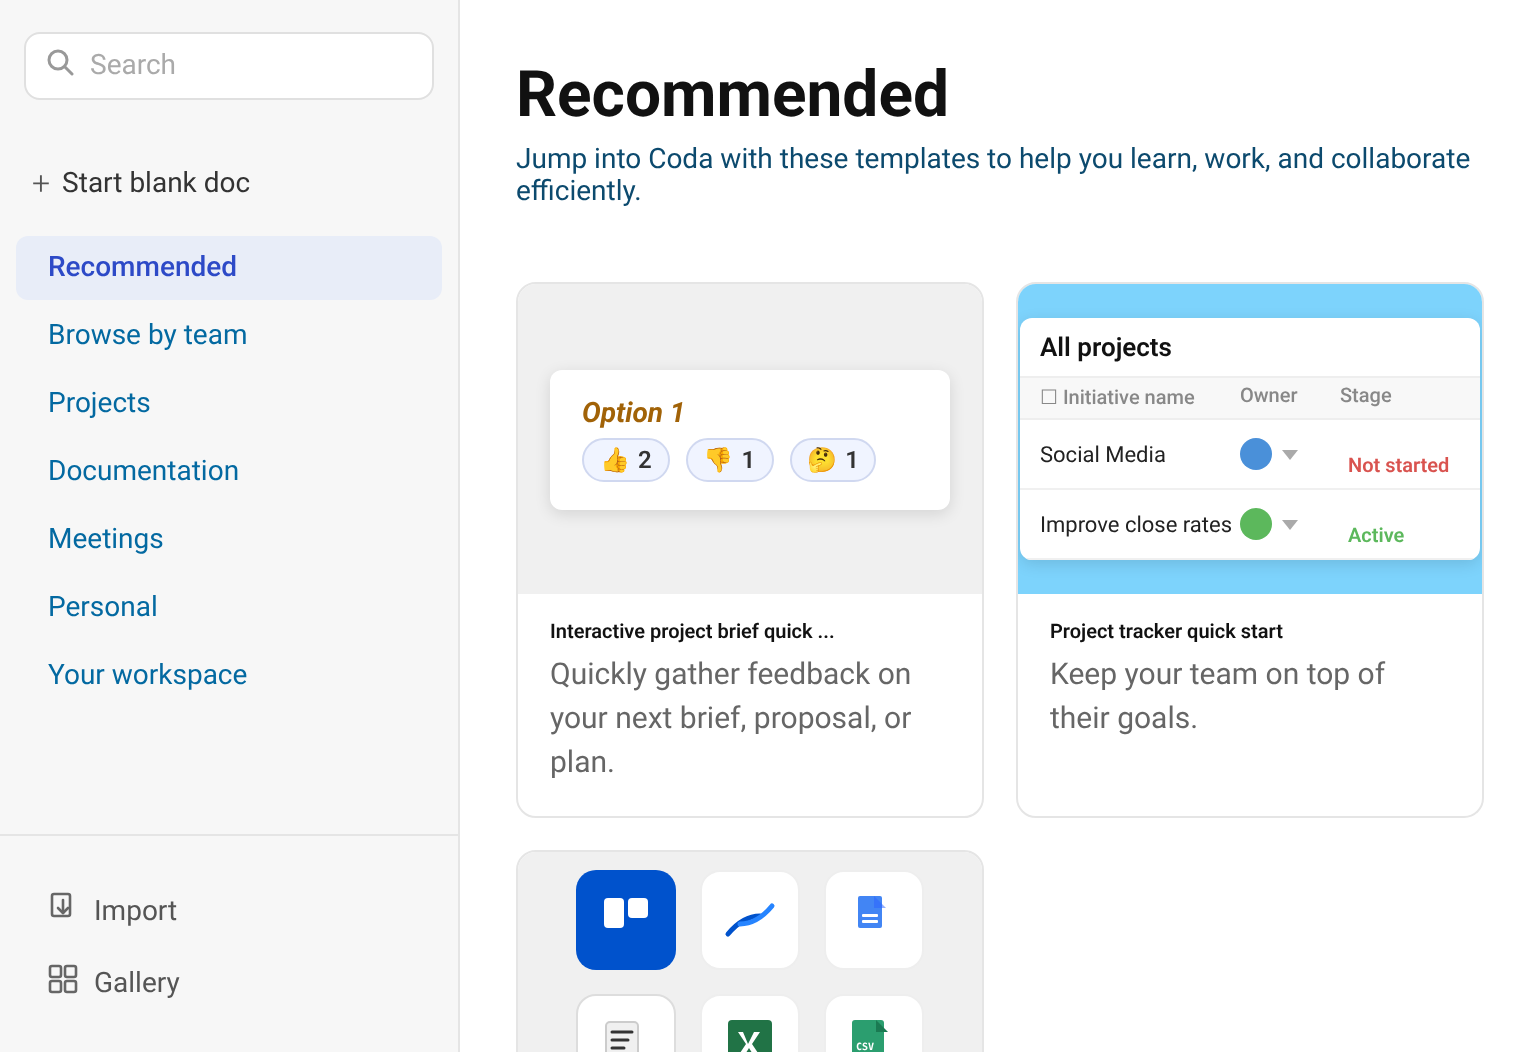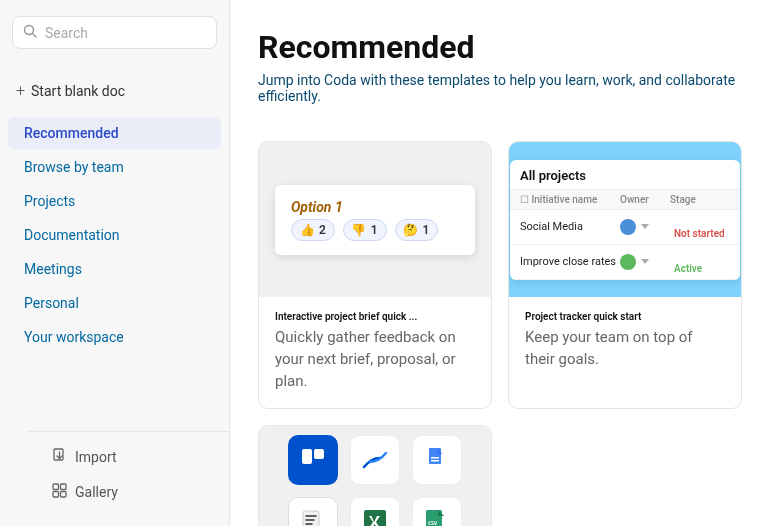--- a/index.html
+++ b/index.html
@@ -77,23 +77,22 @@
       margin: 1px 8px;
     }
     .nav-item.active {
       background: #e8edf8;
       color: #2d4ac7;
       font-weight: 500;
     }
 
     .sidebar-bottom {
       margin-top: auto;
-      padding-top: 7px;
+      padding-top: 19px;
       border-top: 1px solid #e5e5e5;
-      margin-left: 28px;
     }
 
     .bottom-item {
       display: flex;
       align-items: center;
       gap: 8px;
       padding: 8px 16px;
       font-size: 14px;
       color: #555;
       cursor: pointer;

